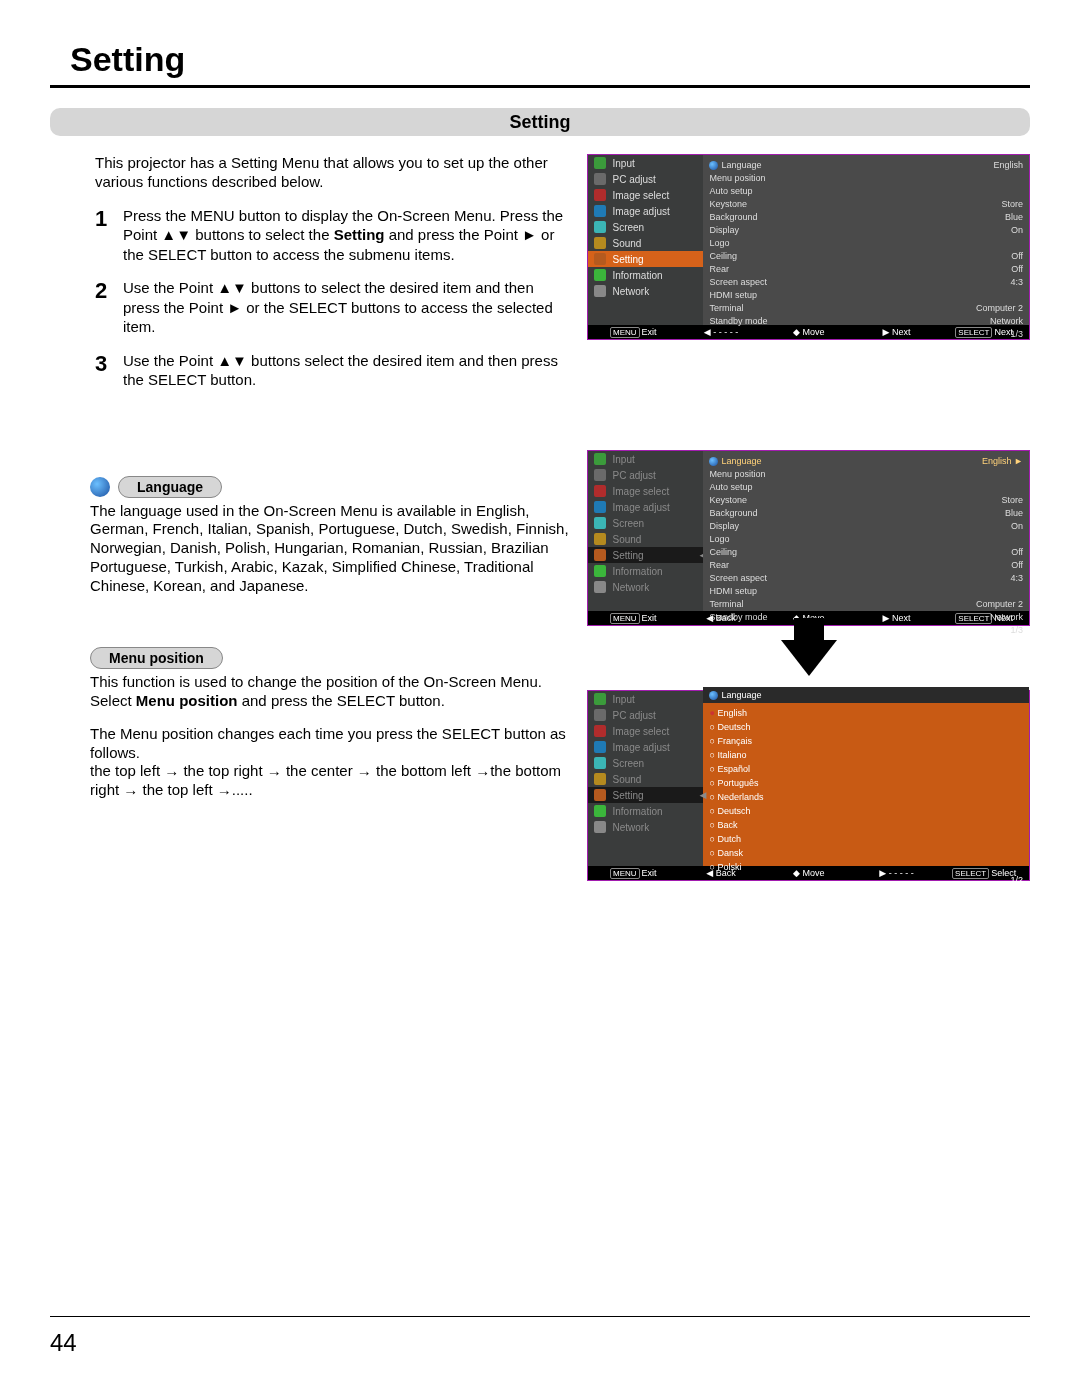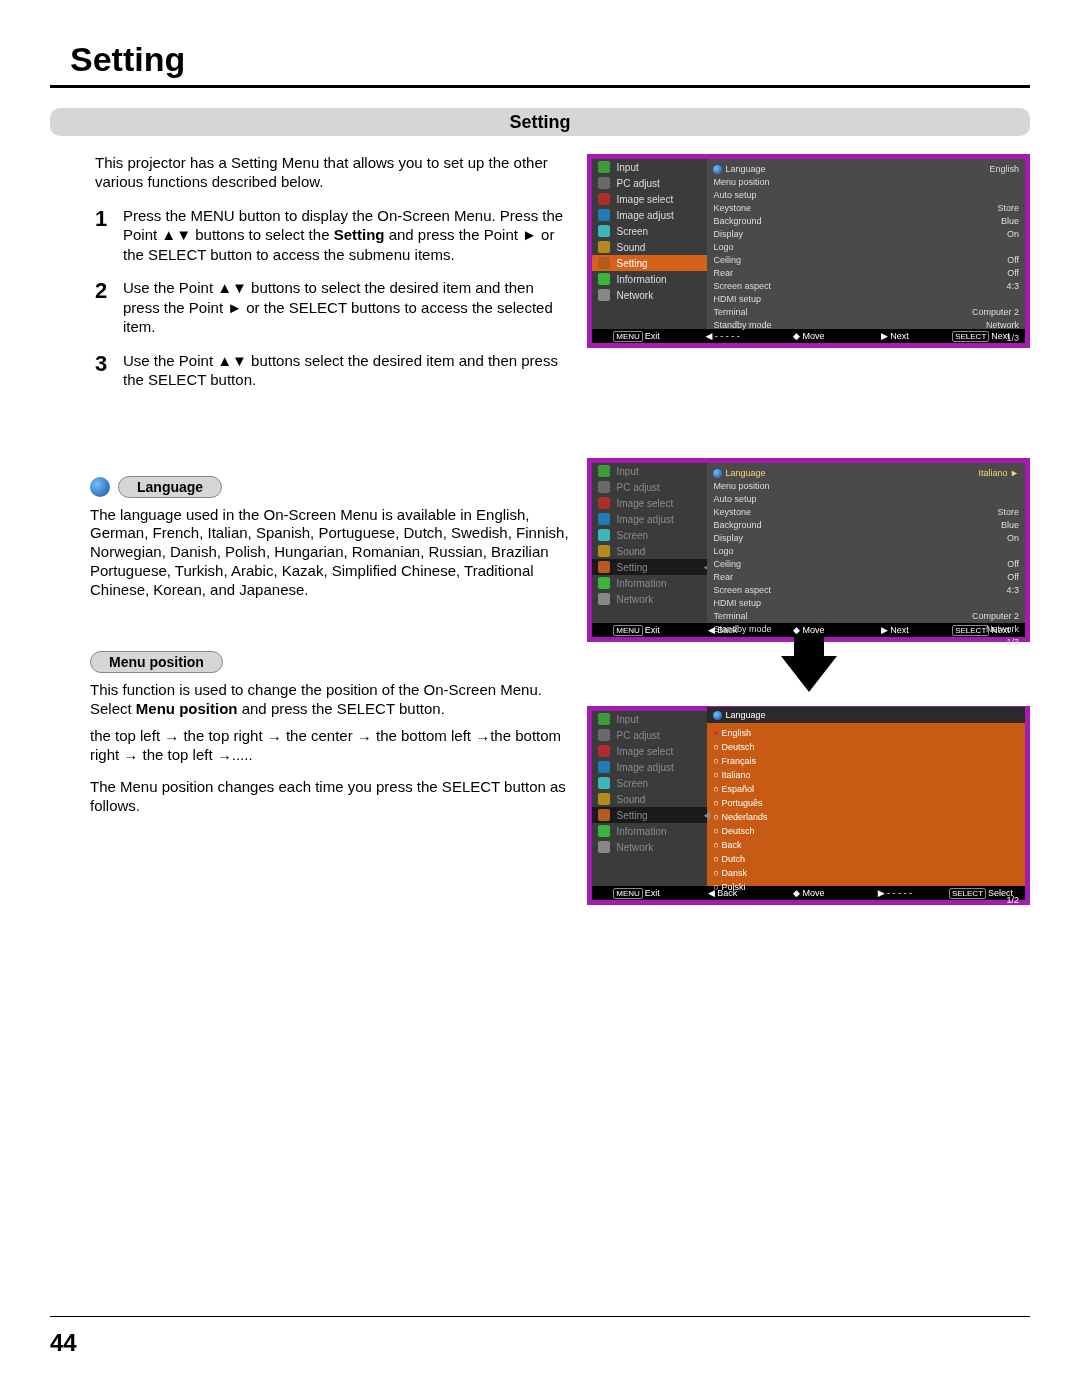--- a/index.html
+++ b/index.html
@@ -11,44 +11,44 @@
 .left{flex:1.08}
 .right{flex:0.92}
 .intro{margin:0 0 14px 45px;font-size:15px;line-height:1.25}
 .steps{margin-left:45px}
 .step{display:flex;margin-bottom:14px}
 .step-num{font-size:22px;font-weight:bold;width:28px;flex-shrink:0}
 .step-txt{font-size:15px;line-height:1.3}
 .subhead{display:flex;align-items:center;margin:12px 0 4px 40px}
 .icon-globe{width:20px;height:20px;border-radius:50%;background:radial-gradient(circle at 35% 35%,#6cc0ff,#1a4fa0);margin-right:8px;flex-shrink:0}
 .pill{background:#d6d6d6;border:1px solid #888;border-radius:12px;padding:2px 18px;font-weight:bold;font-size:14px}
-.body-txt{margin:8px 0 0 40px;font-size:15px;line-height:1.25}
+.body-txt{margin:0 0 0 40px;font-size:15px;line-height:1.25}
 .screen-label{font-weight:bold;font-size:16px;margin:2px 0 6px 0}
-.screenshot{border:5px solid #a21caf;font-size:10px;color:#ddd;background:#2a2a2a}
+.screenshot{border:1px solid #a21caf;font-size:10px;color:#ddd;background:#2a2a2a}
 .ss-body{display:flex;height:170px}
 .ss-left{width:115px;background:#3a3c3c;display:flex;flex-direction:column}
 .ss-left.dim .ss-li span{color:#8a8a8a}
 .ss-li{display:flex;align-items:center;padding:2px 6px;gap:6px;font-size:10px}
 .ss-li .ic{width:12px;height:12px;border-radius:2px;display:inline-block}
 .ss-li.sel{background:#d6621a;color:#fff}
 .ss-li.sel2{background:#1a1a1a;color:#fff}
 .ss-right{flex:1;background:#4a4a4a;padding:4px 6px;display:flex;flex-direction:column;gap:1px}
 .ss-rr{display:flex;justify-content:space-between;font-size:9px;line-height:12px}
 .ss-rr.hl{color:#ffd27a}
 .ss-right.lang{background:#c85a14;color:#fff;padding-top:0}
 .lang-h{background:#2a2a2a;margin:-4px -6px 3px -6px;padding:3px 6px;display:flex;justify-content:space-between;font-size:9px}
 .radio-row{font-size:9px;line-height:13px}
 .radio-row::before{content:"○ ";}
 .radio-row.on::before{content:"● ";color:#c33}
 .ss-bar{background:#000;color:#fff;display:flex;font-size:9px;padding:2px 4px;gap:6px}
 .ss-bar span{flex:1;text-align:center;white-space:nowrap}
 .ss-bar .k{border:1px solid #888;border-radius:2px;padding:0 2px;font-size:8px;margin-right:2px}
 .arrow-down{width:0;height:0;border-left:28px solid transparent;border-right:28px solid transparent;border-top:36px solid #000;margin:14px auto;position:relative}
 .arrow-down::before{content:"";position:absolute;top:-58px;left:-15px;width:30px;height:24px;background:#000}
-.page-num{position:absolute;left:50px;bottom:40px;font-size:24px;font-weight:bold}
+.page-num{position:absolute;left:50px;bottom:40px;font-size:24px;font-weight:normal}
 .bottom-rule{position:absolute;left:50px;right:50px;bottom:80px;border-top:1px solid #000}
 .tri{position:absolute;color:#b00;right:-3px;top:50%;transform:translateY(-50%);font-size:9px}
 </style>
 </head>
 <body>
 
 <div class="page">
   <div class="page-title">Setting</div>
   <div class="rule"></div>
 
@@ -81,22 +81,22 @@
         <span class="pill">Language</span>
       </div>
       <p class="body-txt">The language used in the On-Screen Menu is available in English, German, French, Italian, Spanish, Portuguese, Dutch, Swedish, Finnish, Norwegian, Danish, Polish, Hungarian, Romanian, Russian, Brazilian Portuguese, Turkish, Arabic, Kazak, Simplified Chinese, Traditional Chinese, Korean, and Japanese.</p>
 
       <div style="height:40px"></div>
 
       <div class="subhead" style="margin-left:40px">
         <span class="pill">Menu position</span>
       </div>
       <p class="body-txt" id="mpb1">This function is used to change the position of the On-Screen Menu. Select <b>Menu position</b> and press the SELECT button.</p>
+      <p class="body-txt" style="margin-top:14px">The Menu position changes each time you press the SELECT button as follows.</p>
       <p class="body-txt">the top left  → the top right  → the center  → the bottom left →the bottom right  → the top left  →.....</p>
-      <p class="body-txt" style="margin-top:14px">The Menu position changes each time you press the SELECT button as follows.</p>
     </div>
 
     <div class="right">
       <div class="screenshot">
         <div class="ss-body">
           <div class="ss-left" id="ssL1">
               <div class="ss-li " style="position:relative">
       <span class="ic" style="background:#3b9b3b"></span>
                 <span>Input</span>
       </div>
@@ -240,21 +240,21 @@
                 <span>Information</span>
       </div>
               <div class="ss-li " style="position:relative">
       <span class="ic" style="background:#888"></span>
                 <span>Network</span>
       </div>
             </div>
           <div class="ss-right" id="ssR2" style="position:relative">
               <div class="ss-rr hl">
                 <span><span class="icon-globe" style="width:9px;height:9px;display:inline-block;margin-right:3px;vertical-align:middle"></span>Language</span>
-                <span>Italiano ►</span>
+                <span>English ►</span>
               </div>
               <div class="ss-rr">
                 <span>Menu position</span>
                 <span></span>
               </div>
               <div class="ss-rr">
                 <span>Auto setup</span>
                 <span></span>
               </div>
               <div class="ss-rr">

